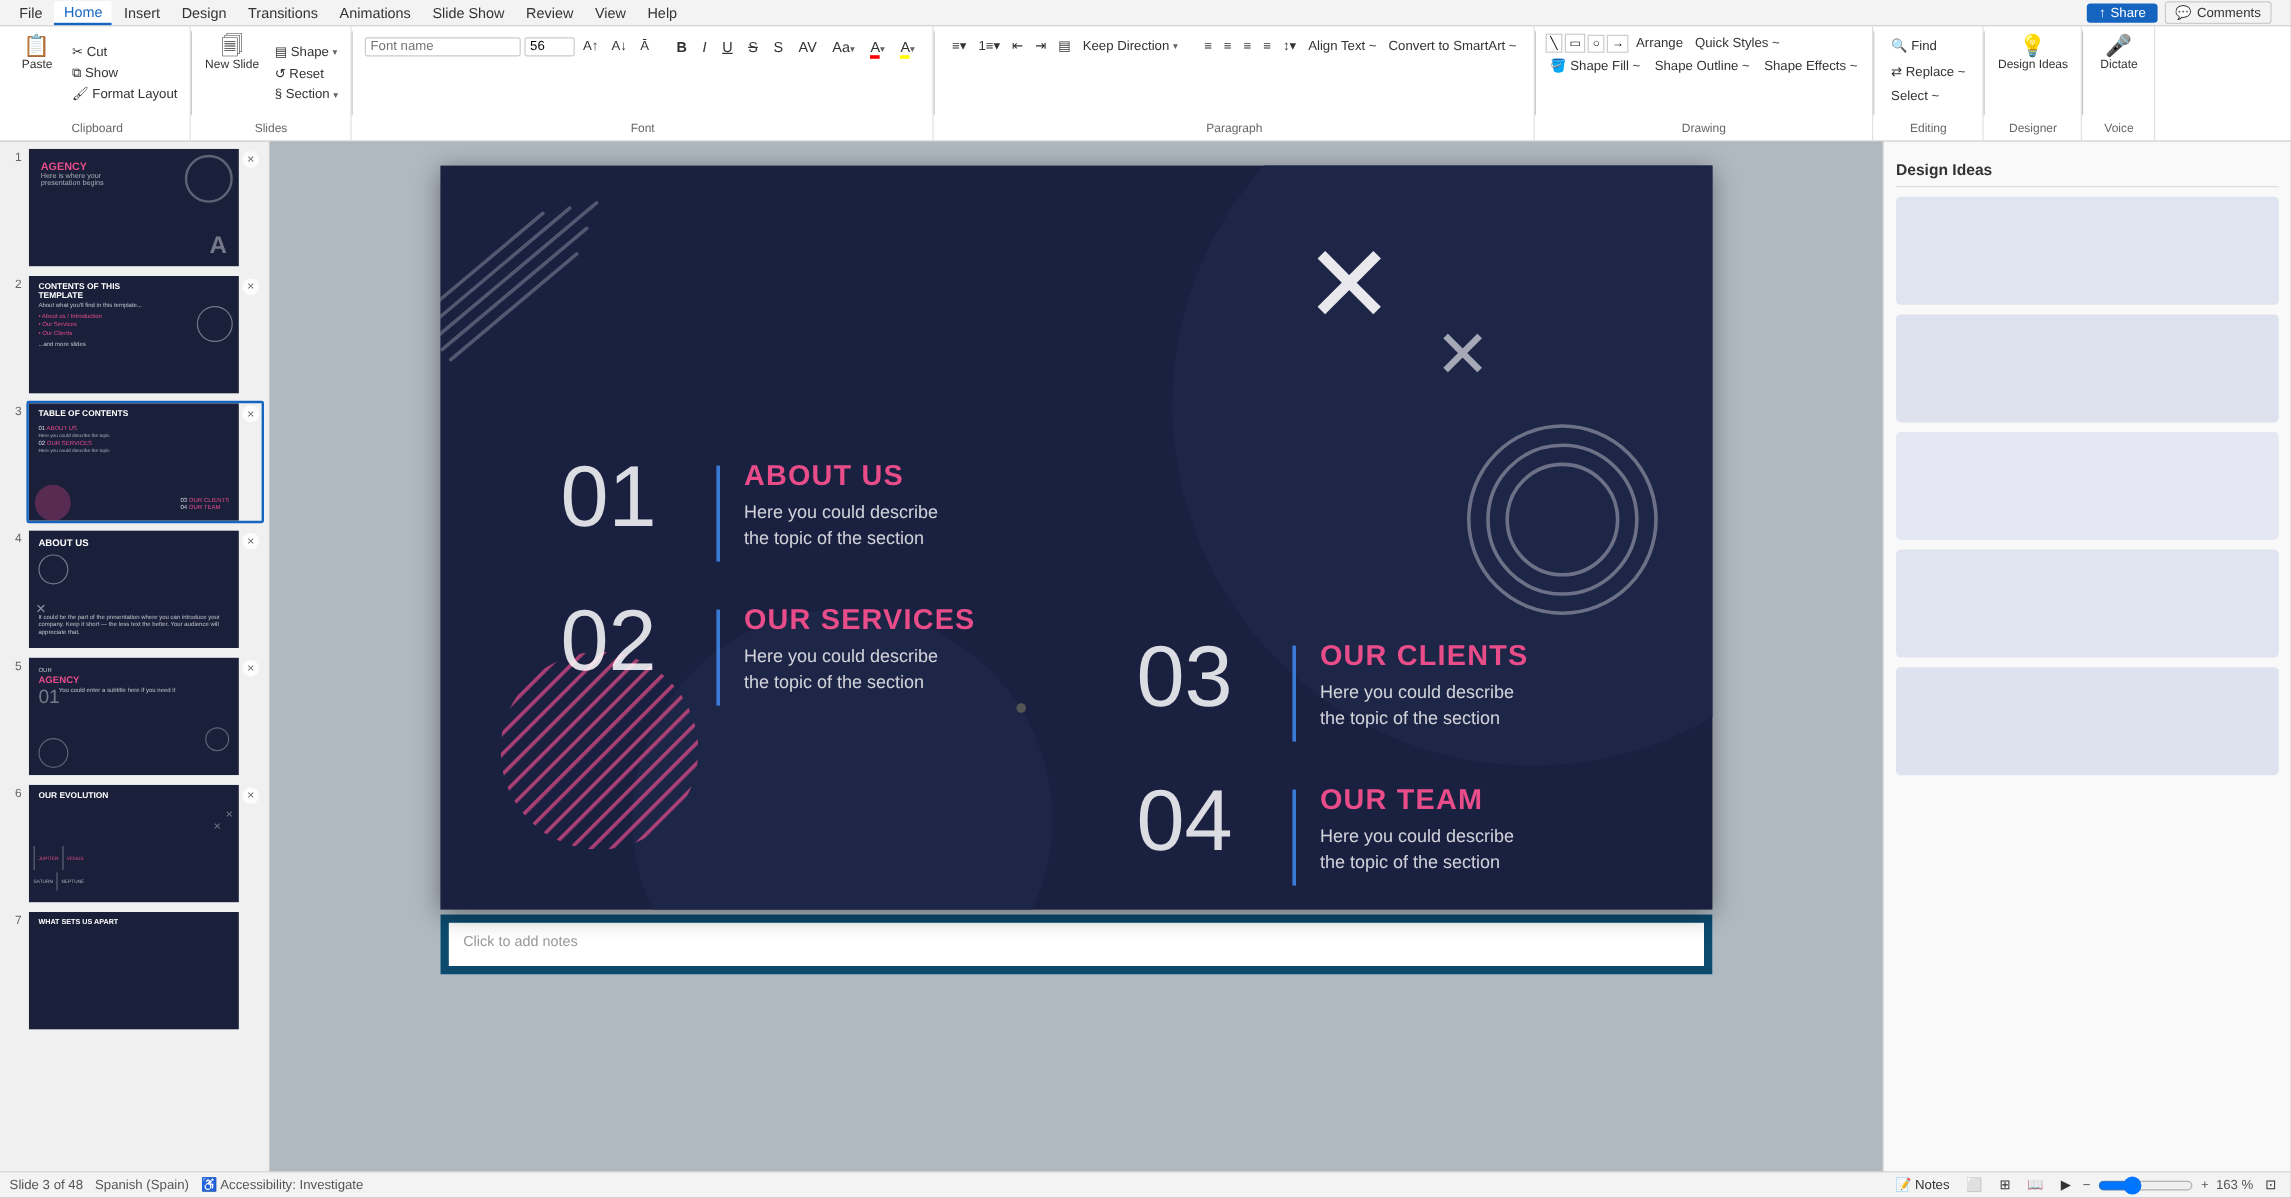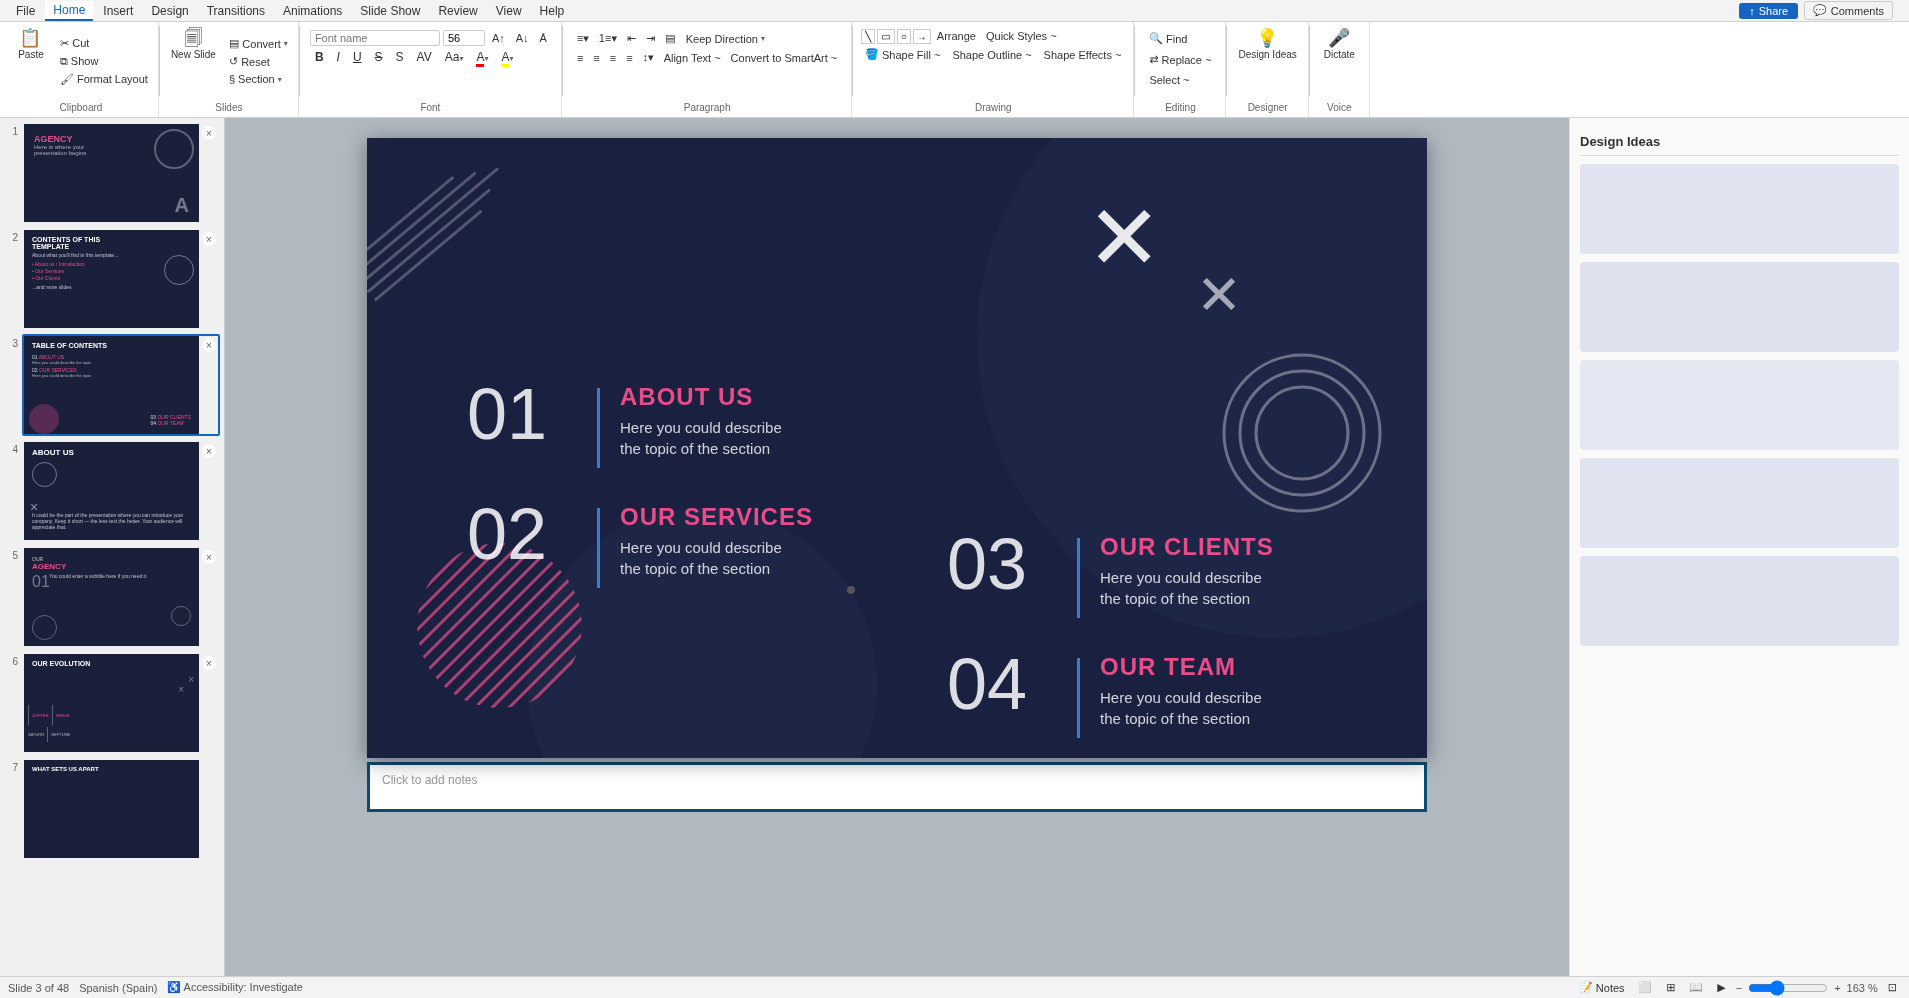--- a/index.html
+++ b/index.html
@@ -237,21 +237,21 @@
       justify-content: space-between;
     }
     .bottom-left { display: flex; align-items: center; gap: 10px; }
     .bottom-right { display: flex; align-items: center; gap: 6px; }
 
     
     .notes-area {
       width: 1060px;
       height: 50px;
       background: #fff;
-      border: 3px solid #0c4a6e;
+      border: 7px solid #0c4a6e;
       margin-top: 4px;
       padding: 8px 12px;
       font-size: 12px;
       color: #999;
     }
 
     
     .right-panel {
       width: 340px;
       background: #f9f9f9;
@@ -302,22 +302,22 @@
       width: 14px;
       height: 14px;
       display: flex;
       align-items: center;
       justify-content: center;
       z-index: 10;
     }
 
     .format-toolbar {
       display: flex;
-      flex-direction: column;
-      gap: 2px;
+      flex-direction: row;
+      gap: 14px;
       padding: 4px;
     }
 
     .format-row {
       display: flex;
       align-items: center;
       gap: 3px;
     }
 
     .fmt-btn {
@@ -429,21 +429,21 @@
 
   <div class="ribbon-group">
     <div style="display:flex;flex-direction:row;align-items:stretch;height:70px;gap:4px;">
       <div class="ribbon-btn">
         <span class="icon">🗐</span>
         <span class="label">New Slide</span>
       </div>
       <div style="display:flex;flex-direction:column;gap:1px;justify-content:center;">
         <div class="ribbon-btn-sm">
           <span>▤</span>
-          <span>Convert</span>
+          <span>Shape</span>
           <span class="dropdown-arrow">▾</span>
         </div>
         <div class="ribbon-btn-sm">
           <span>↺</span>
           <span>Reset</span>
         </div>
         <div class="ribbon-btn-sm">
           <span>§</span>
           <span>Section</span>
           <span class="dropdown-arrow">▾</span>

